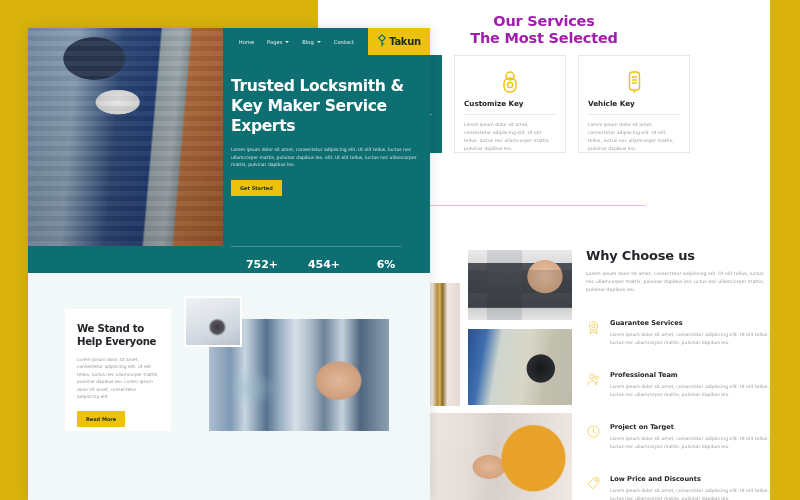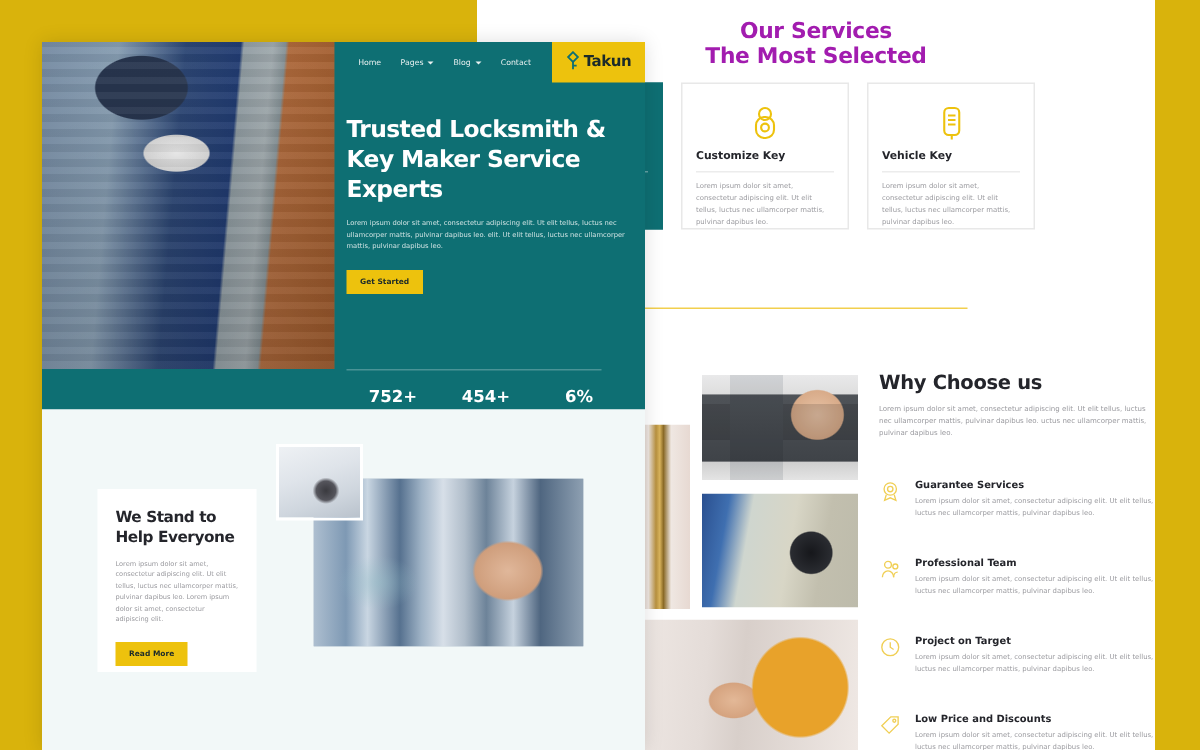--- a/index.html
+++ b/index.html
@@ -96,21 +96,21 @@
     font-size: 5px; font-weight: bold; padding: 5px 9px; margin-top: 11px;
   }
   .hero-divider { position: absolute; left: 203px; top: 218px; width: 170px; height: 1px; background: rgba(255,255,255,.25); }
   .stats { position: absolute; left: 203px; top: 230px; width: 186px; display: flex; justify-content: space-between; }
   .stat { text-align: center; width: 62px; }
   .stat .num { font-size: 11px; font-weight: bold; color: #fff; }
   .stat .lbl { font-size: 4.2px; color: #cfe3e3; margin-top: 2px; }
 
   .stand-band { position: relative; width: 402px; height: 227px; background: #f2f8f8; }
   .stand-card {
-    position: absolute; left: 37px; top: 53px; width: 106px; height: 122px;
+    position: absolute; left: 37px; top: 36px; width: 106px; height: 122px;
     background: #fff; padding: 13px 12px;
   }
   .stand-card h3 { font-size: 10.2px; line-height: 13px; font-weight: bold; color: #24252b; letter-spacing: -0.3px; }
   .stand-card p { font-size: 4.4px; line-height: 7.4px; color: #9a9a9f; margin-top: 8px; }
   .collage { position: absolute; left: 156px; top: 23px; width: 210px; height: 135px; }
   .collage .small { position: absolute; left: 0; top: 0; width: 58px; height: 51px; overflow: hidden; border: 2px solid #fff; }
   .collage .big { position: absolute; left: 25px; top: 23px; width: 180px; height: 112px; overflow: hidden; }
 
   
   .img { width: 100%; height: 100%; }

